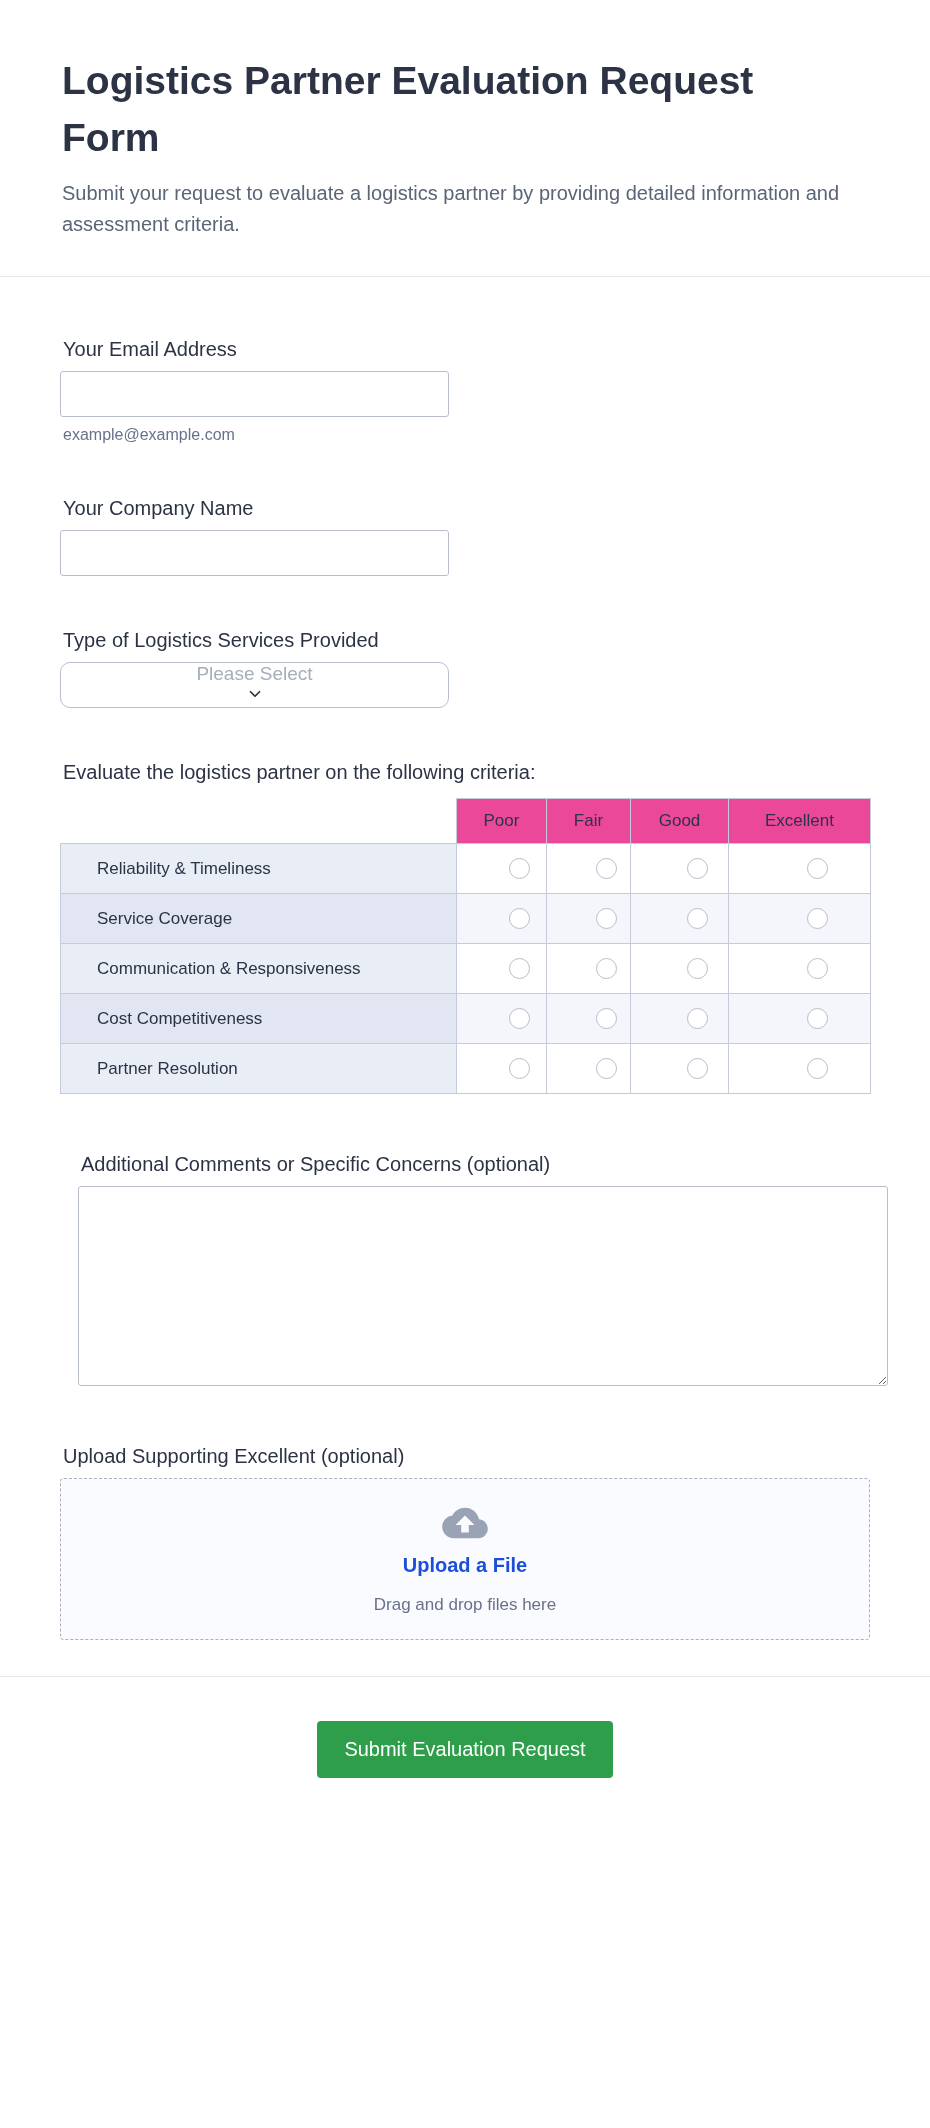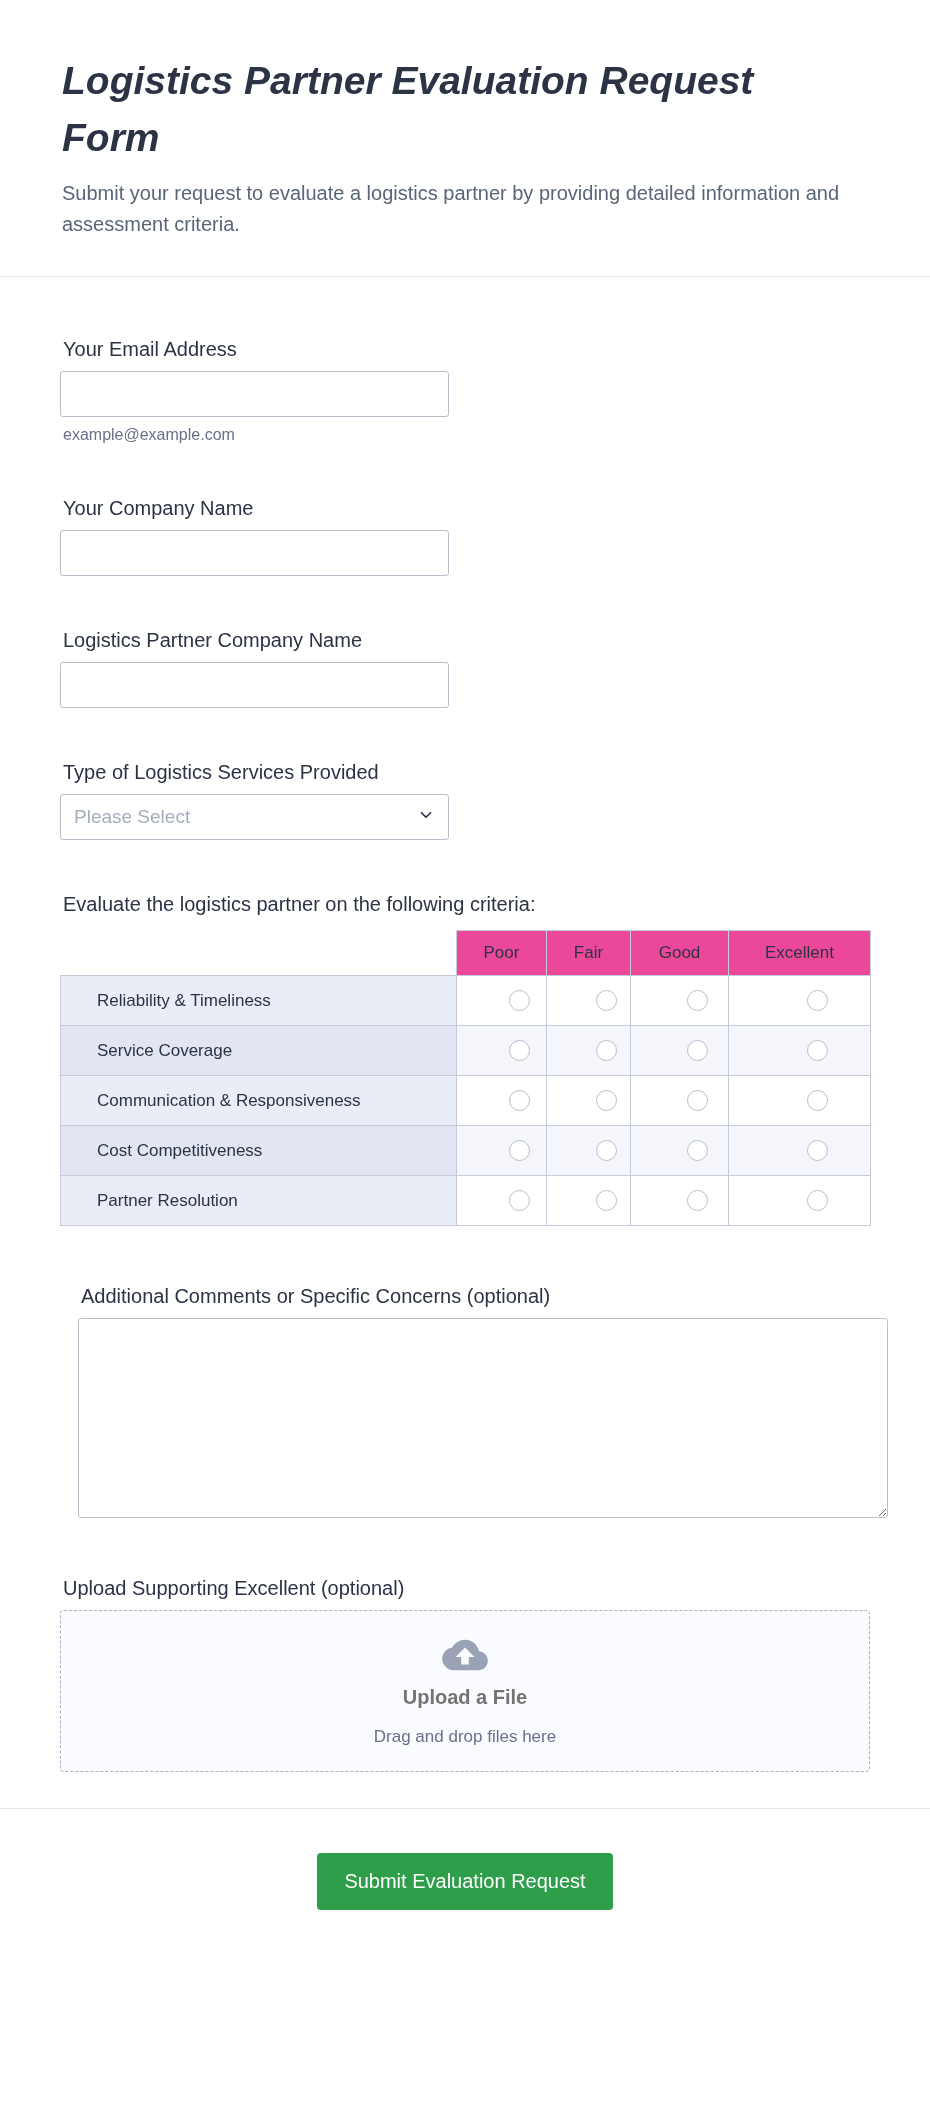--- a/index.html
+++ b/index.html
@@ -14,21 +14,20 @@
   .page { width: 930px; background: #fff; }
 
   
   .form-header { padding: 52px 62px 36px 62px; }
   .form-title {
     font-size: 39px;
     font-weight: bold;
     line-height: 57px;
     color: #2c3345;
     max-width: 740px;
-    font-style: italic;
   }
   .form-subtitle {
     margin-top: 12px;
     font-size: 20px;
     line-height: 31px;
     color: #5a6577;
     max-width: 790px;
   }
   .divider { border: none; border-top: 1px solid #e7e9f0; height: 0; }
 
@@ -65,27 +64,28 @@
     padding-left: 3px;
   }
   .name-row { display: flex; justify-content: space-between; width: 810px; }
   .name-col { width: 389px; display: flex; flex-direction: column; }
 
   
   .fake-select {
     width: 389px;
     height: 46px;
     border: 1px solid #b9bfca;
-    border-radius: 3px;
+    border-radius: 10px;
     background: #fff;
     display: flex;
     align-items: center;
     justify-content: space-between;
     padding: 0 13px 0 13px;
     cursor: pointer;
+    flex-direction: column;
   }
   .fake-select .placeholder { font-size: 19px; color: #a6adbb; }
   .fake-select svg { flex: 0 0 auto; }
 
   
   .matrix-label { margin-bottom: 14px; }
   table.matrix {
     border-collapse: collapse;
     width: 810px;
     table-layout: fixed;
@@ -149,21 +149,21 @@
     background: #fafbfe;
     display: flex;
     flex-direction: column;
     align-items: center;
     justify-content: center;
     cursor: pointer;
   }
   .dropzone .upload-title {
     font-size: 20px;
     font-weight: bold;
-    color: #737373;
+    color: #1d4ed8;
     margin-top: 8px;
   }
   .dropzone .upload-hint {
     font-size: 17px;
     color: #68718a;
     margin-top: 18px;
   }
 
   
   .submit-section {
@@ -203,24 +203,20 @@
       <label class="field-label">Your Email Address</label>
       <input class="text-input" type="text" value="" style="">
       <div class="sublabel">example@example.com</div>
     </div>
 
     <div class="field">
       <label class="field-label">Your Company Name</label>
       <input class="text-input" type="text" value="" style="">
     </div>
 
-    <div class="field">
-      <label class="field-label">Logistics Partner Company Name</label>
-      <input class="text-input" type="text" value="" style="">
-    </div>
 
     <div class="field">
       <label class="field-label">Type of Logistics Services Provided</label>
       <div class="fake-select">
         <span class="placeholder">Please Select</span>
         <span>
           <svg width="18" height="18" viewBox="0 0 24 24">
               <path d="M6 9l6 6 6-6" fill="none" stroke="#2c3345" stroke-width="2.3" stroke-linecap="round" stroke-linejoin="round"></path>
             </svg>
         </span>

